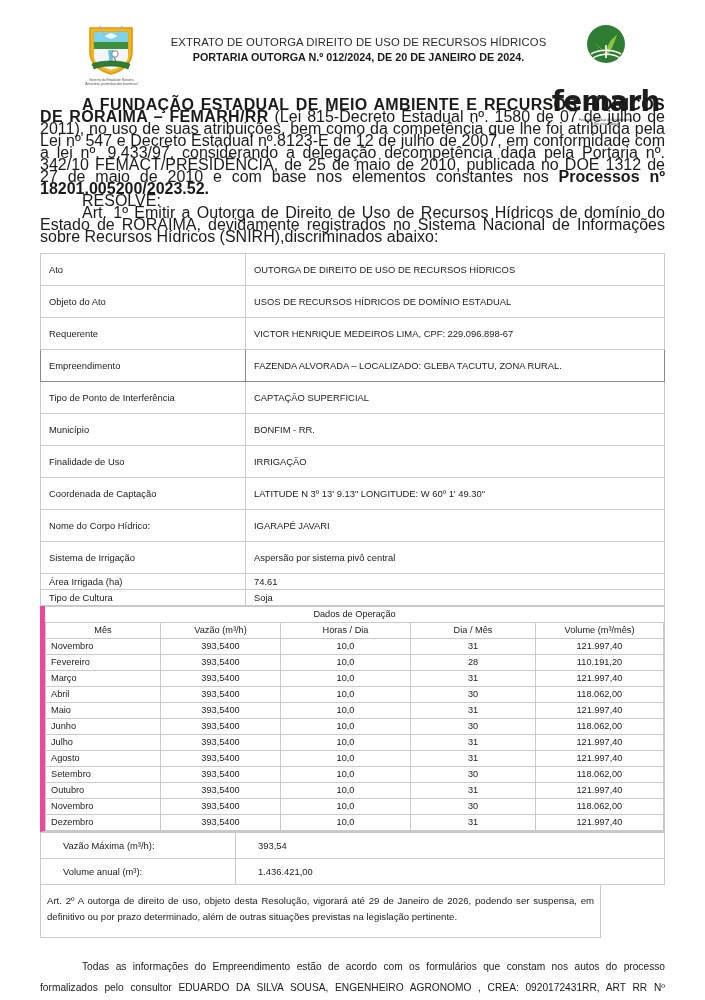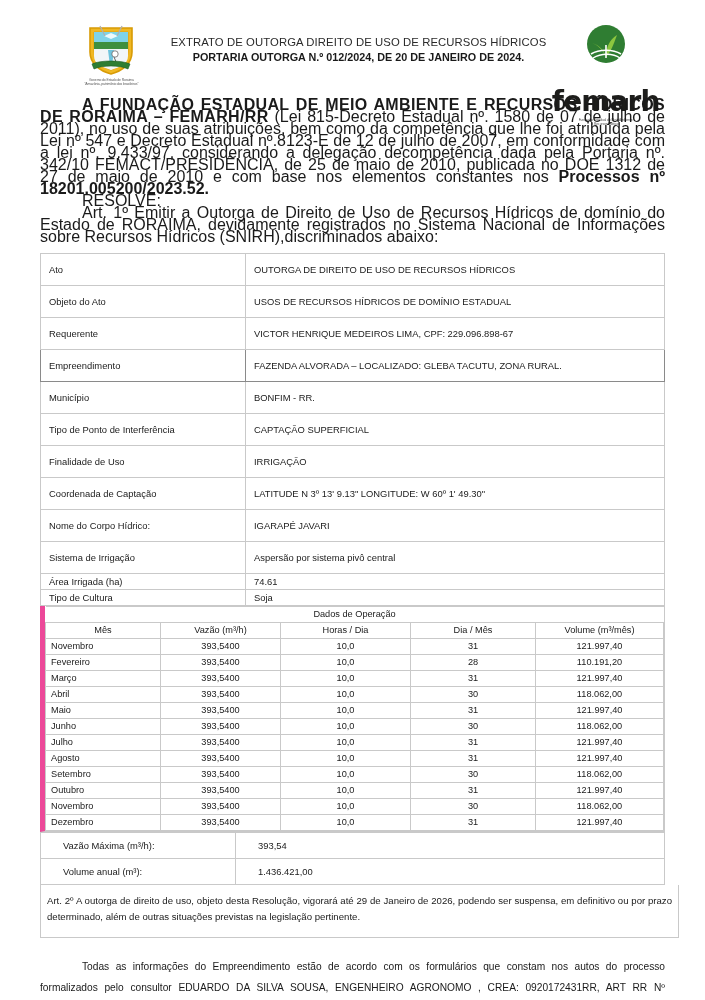--- a/index.html
+++ b/index.html
@@ -177,21 +177,21 @@
   }
   .sum-table td {
     border: 1px solid #c9c9c9;
     padding: 7px 22px;
     color: #1a1a1a;
   }
   .sum-table td.k { width: 150px; }
 
   
   .art2-box {
-    width: 639px;
+    width: 561px;
     box-sizing: border-box;
     border: 1px solid #c9c9c9;
     border-top: none;
     padding: 8px 6px 12px 6px;
     font-size: 9.6px;
     line-height: 16px;
     text-align: justify;
     color: #1a1a1a;
   }
 
@@ -277,26 +277,26 @@
       </tr>
       <tr class="tall">
         <td class="lbl">Requerente</td>
         <td>VICTOR HENRIQUE MEDEIROS LIMA, CPF: 229.096.898-67</td>
       </tr>
       <tr class="tall emph">
         <td class="lbl">Empreendimento</td>
         <td>FAZENDA ALVORADA – LOCALIZADO: GLEBA TACUTU, ZONA RURAL.</td>
       </tr>
       <tr class="tall">
+        <td class="lbl">Tipo de Ponto de Interferência</td>
+        <td>CAPTAÇÃO SUPERFICIAL</td>
+      </tr>
+      <tr class="tall">
         <td class="lbl">Município</td>
         <td>BONFIM - RR.</td>
-      </tr>
-      <tr class="tall">
-        <td class="lbl">Tipo de Ponto de Interferência</td>
-        <td>CAPTAÇÃO SUPERFICIAL</td>
       </tr>
       <tr class="tall">
         <td class="lbl">Finalidade de Uso</td>
         <td>IRRIGAÇÃO</td>
       </tr>
       <tr class="tall">
         <td class="lbl">Coordenada de Captação</td>
         <td>LATITUDE N 3º 13' 9.13"    LONGITUDE: W 60º 1' 49.30"</td>
       </tr>
       <tr class="tall">

